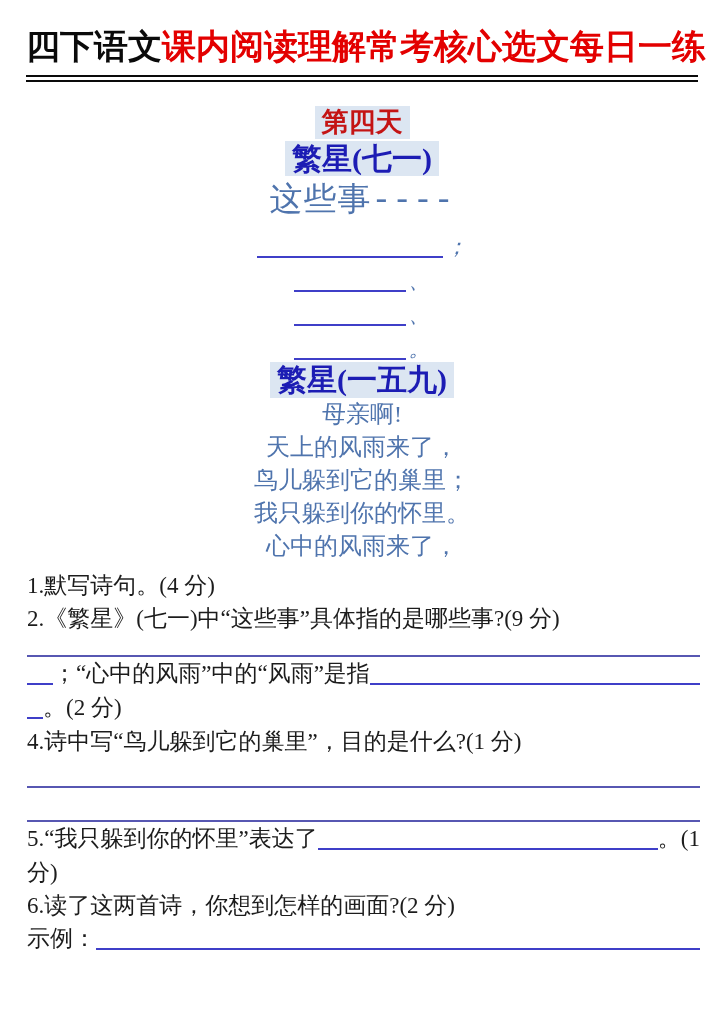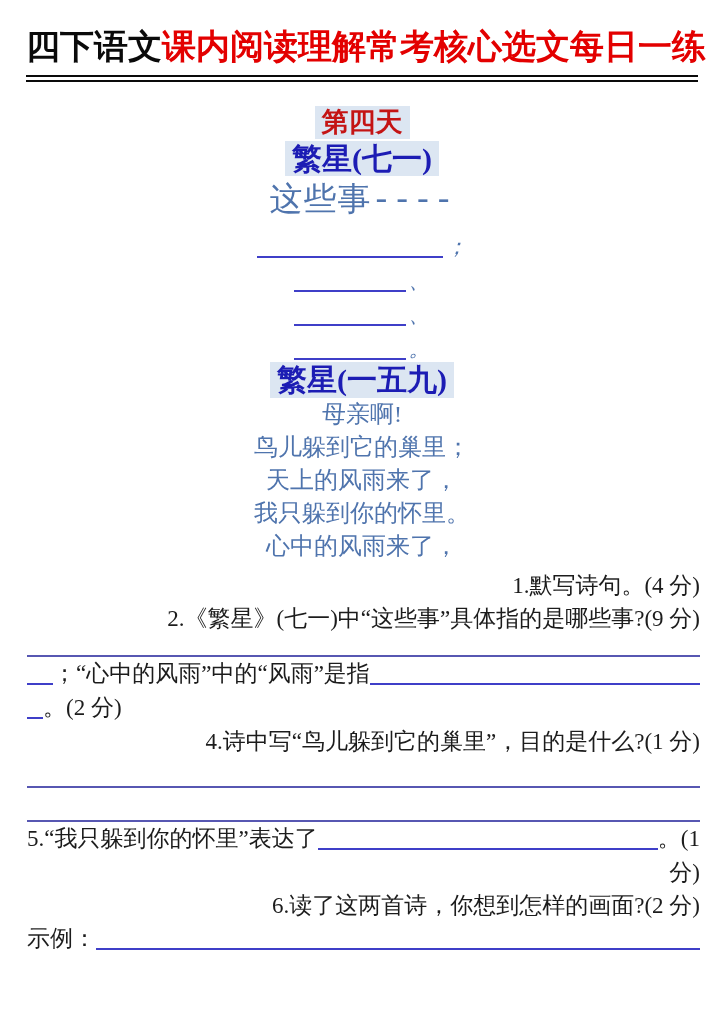--- a/index.html
+++ b/index.html
@@ -80,21 +80,21 @@
   .poem-line {
     color: var(--poem-blue, #4f74ad);
     font-size: 24px;
     line-height: 33px;
   }
   
   .questions {
     margin: 6px 24px 0 27px;
     color: var(--text-black, #1c1c1c);
     font-size: 23px;
-    text-align: right;
+    text-align: left;
   }
   .q { line-height: 33px; }
   .qflex {
     display: flex;
     align-items: flex-end;
     line-height: 34px;
   }
   .qflex .lead { white-space: nowrap; }
   .inline-fill {
     flex: 1;
@@ -148,22 +148,22 @@
     <div class="fill-row">
       <span class="fill w-sm"></span>
         <span class="punct">。</span>
     </div>
 
     <div class="ptitle-row">
       <span class="poem-title hl">繁星(一五九)</span>
     </div>
 
     <div class="poem-line">母亲啊!</div>
+    <div class="poem-line">天上的风雨来了，</div>
     <div class="poem-line">鸟儿躲到它的巢里；</div>
-    <div class="poem-line">天上的风雨来了，</div>
     <div class="poem-line">我只躲到你的怀里。</div>
     <div class="poem-line">心中的风雨来了，</div>
 
     <section class="questions">
 
       <p class="q">1.默写诗句。(4 分)</p>
 
       <p class="q">2.《繁星》(七一)中“这些事”具体指的是哪些事?(9 分)</p>
 
       <div class="answer-line al-1"></div>

